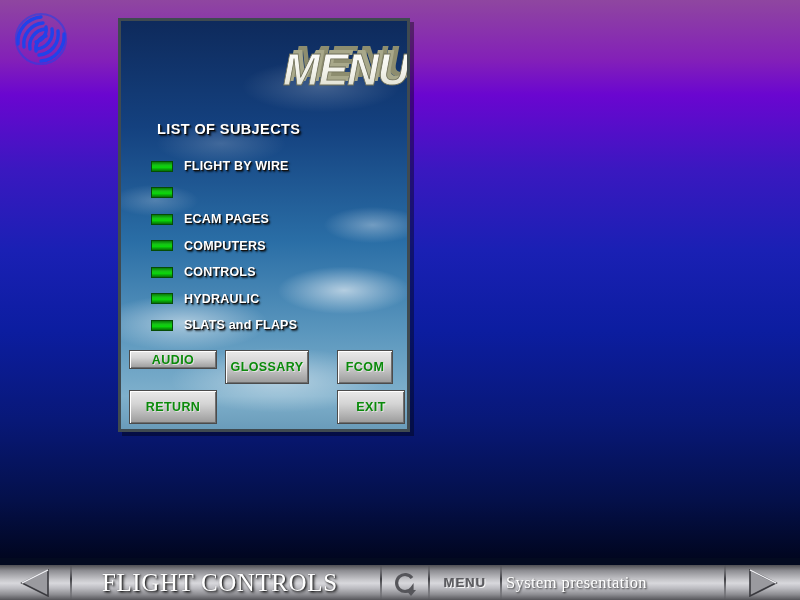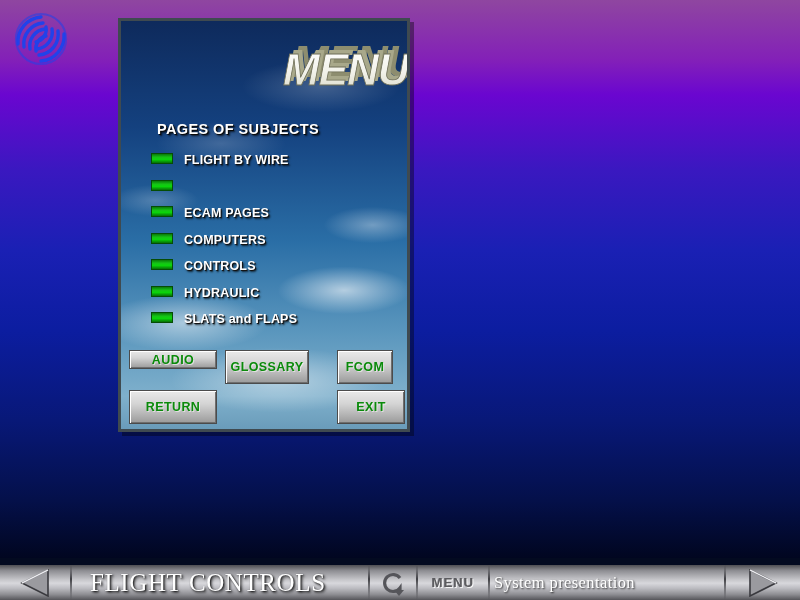--- a/index.html
+++ b/index.html
@@ -90,20 +90,21 @@
 
   
   #subject-list {
     position: absolute;
     left: 30px;
     top: 132px;
     width: 250px;
   }
   .subject-row {
     display: flex;
+    align-items: center;
     height: 26.5px;
   }
   .bullet {
     width: 22px;
     height: 11px;
     margin-right: 11px;
     flex: 0 0 auto;
     background: linear-gradient(to bottom, #0a7a0a 0%, #16c216 35%, #0bd60b 60%, #067006 100%);
     border: 1px solid #054d05;
     box-sizing: border-box;
@@ -168,21 +169,21 @@
     align-items: center;
     height: 100%;
   }
   .bar-sep {
     width: 2px;
     background: linear-gradient(to bottom, rgba(0,0,0,0.0), rgba(40,40,45,0.85) 40%, rgba(0,0,0,0.0));
     flex: 0 0 auto;
   }
   #prev-cell  { width: 70px; justify-content: center; }
   #next-cell  { width: 74px; justify-content: center; }
-  #title-cell { width: 278px; padding-left: 18px; }
+  #title-cell { width: 278px; padding-left: 18px; margin-left: 12px; }
   #refresh-cell { width: 46px; justify-content: center; }
   #menubtn-cell { width: 70px; justify-content: center; }
   #status-cell { flex: 1 1 auto; padding-left: 4px; }
 
   #bar-title {
     font-family: "Liberation Serif", serif;
     font-size: 25px;
     color: #ffffff;
     letter-spacing: 0.6px;
     text-shadow: 1px 1px 2px rgba(0,0,0,0.85), 2px 2px 3px rgba(0,0,0,0.5);
@@ -249,21 +250,21 @@
 
           <g fill="#a8a88a">
             <text x="4" y="46" font-family="Liberation Sans, sans-serif" font-size="44" font-weight="bold" font-style="italic" letter-spacing="-1">MENU</text>
           </g>
 
           <text x="0" y="50" font-family="Liberation Sans, sans-serif" font-size="44" font-weight="bold" font-style="italic" letter-spacing="-1" fill="url(#faceGrad)" stroke="#6f6f58" stroke-width="0.8">MENU</text>
         </g>
       </svg>
     </div>
 
-    <div id="list-heading">PAGES OF SUBJECTS</div>
+    <div id="list-heading">LIST OF SUBJECTS</div>
 
     <div id="subject-list">
       <div class="subject-row">
         <span class="bullet"></span>
         <span class="subject-label">FLIGHT BY WIRE</span>
       </div>
       <div class="subject-row">
         <span class="bullet"></span>
       </div>
       <div class="subject-row">

